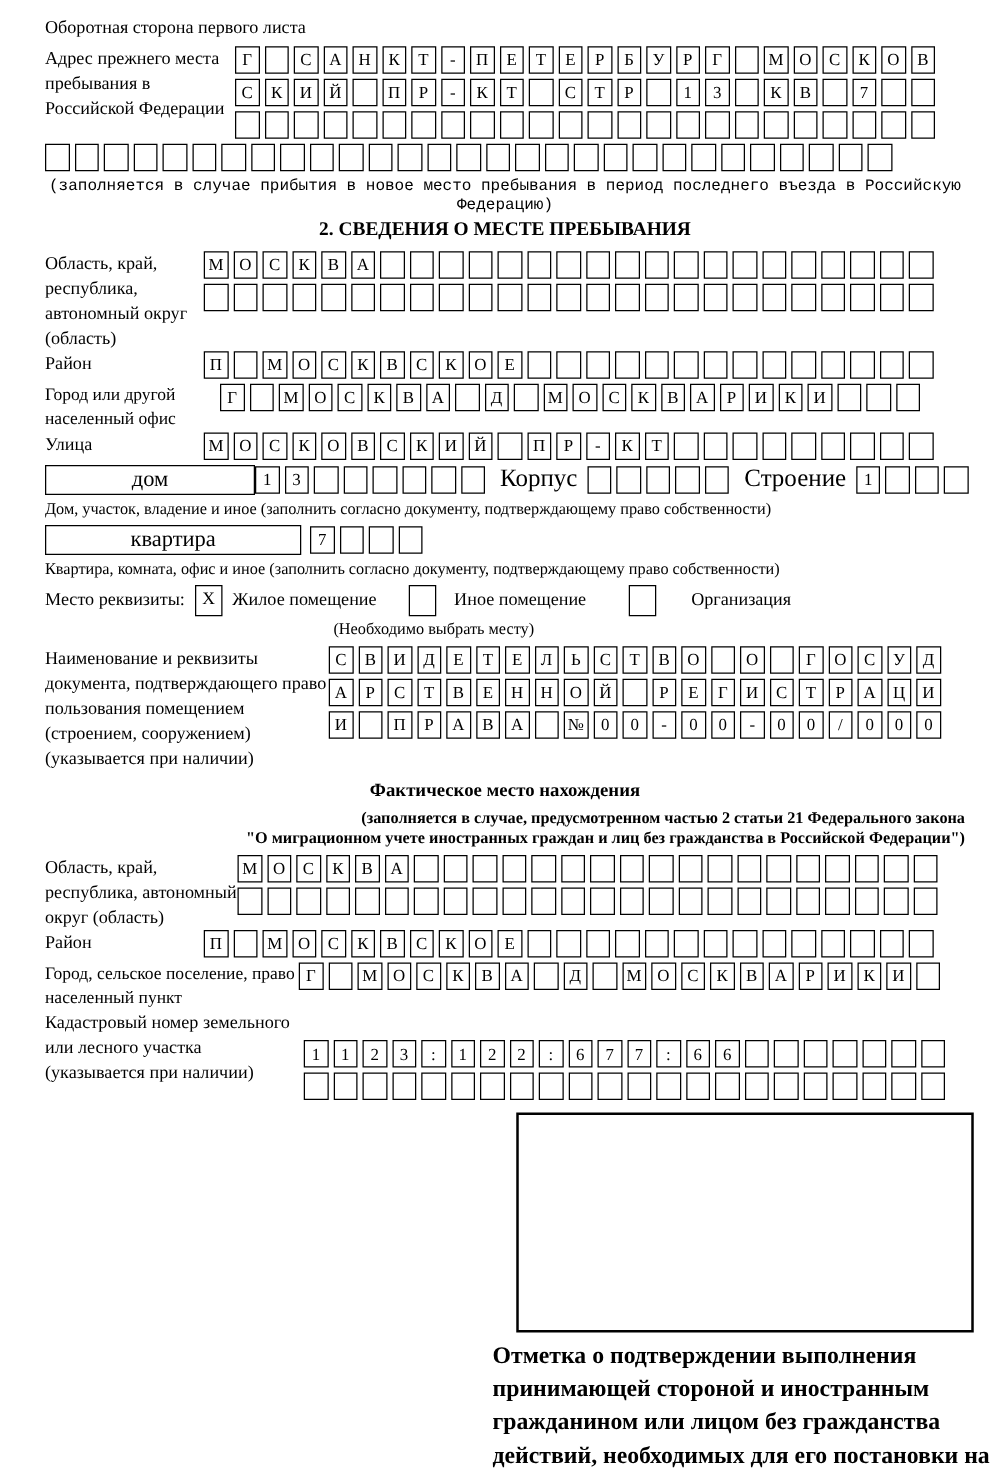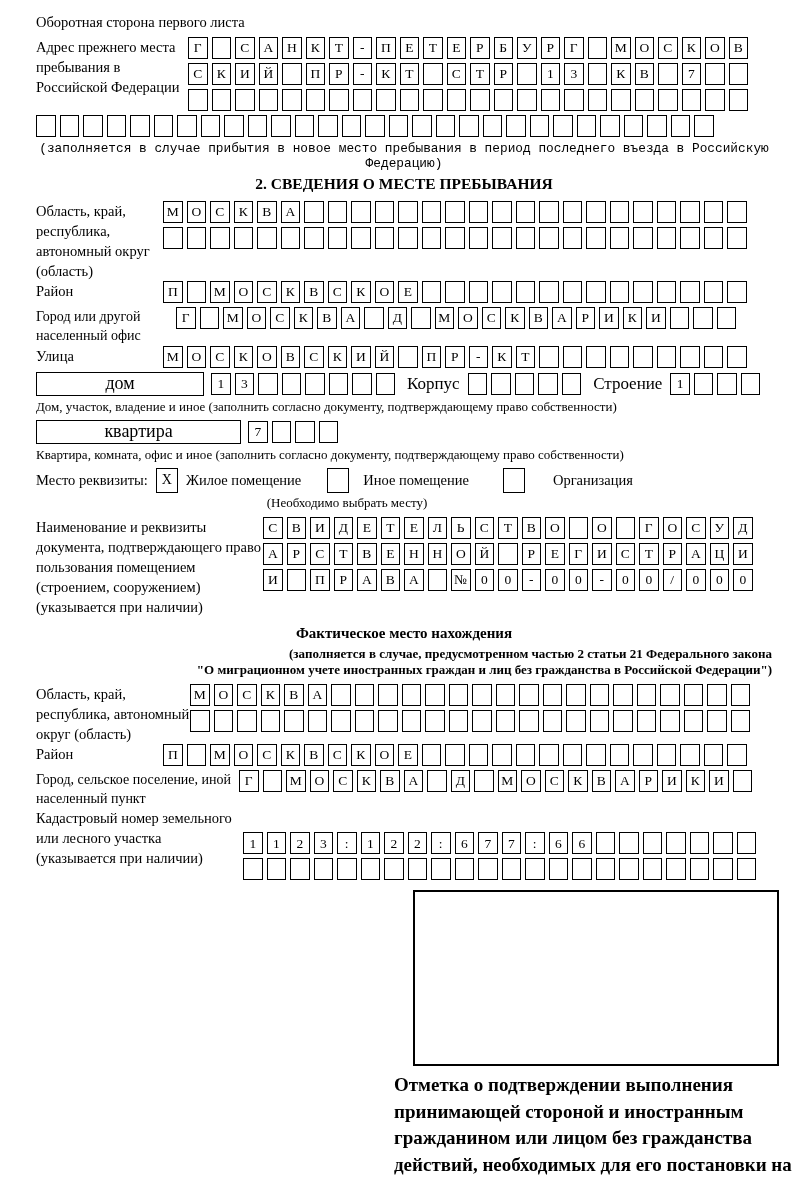--- a/index.html
+++ b/index.html
@@ -32,21 +32,21 @@
 
   .note { font-size:12.8px; text-align:center; margin:2px 0 4px 0;font-family:Liberation Mono, monospace; }
   .h-bold { font-size:15.5px; font-weight:bold; text-align:center; margin:4px 0 8px 0; }
 
   .labelbox {
     box-sizing:border-box; border:1.6px solid #000; height:24px;
     display:flex; align-items:center; justify-content:center;
     font-size:18px; flex:0 0 auto;
   }
   .houserow { display:flex; align-items:center; margin-bottom:3px; }
-  .inline-lbl { font-size:17px; margin:0 8px; flex:0 0 auto; }
+  .inline-lbl { font-size:20px; margin:0 8px; flex:0 0 auto; }
   .subcap { font-size:13px; margin:0 0 5px 0; }
 
   .stayrow { display:flex; align-items:center; margin-top:4px; font-size:14.5px; }
   .chkbox {
     box-sizing:border-box; width:22px; height:25px; border:1.6px solid #000;
     display:flex; align-items:center; justify-content:center; font-size:14px;
     flex:0 0 auto;
   }
   .stay-note { font-size:13px; text-align:center; width:430px; margin:2px 0 6px 96px; }
 
@@ -559,21 +559,21 @@
         <span class="cell"></span>
         <span class="cell"></span>
         <span class="cell"></span>
         <span class="cell"></span>
         <span class="cell"></span>
         <span class="cell"></span>
       </div>
   </div>
 
   <div class="frow">
-    <div class="flabel lbl-city2">Город, сельское поселение, иной населенный пункт</div>
+    <div class="flabel lbl-city2">Город, сельское поселение, право населенный пункт</div>
     <div class="cgrid">
         <span class="cell">Г</span>
         <span class="cell"></span>
         <span class="cell">М</span>
         <span class="cell">О</span>
         <span class="cell">С</span>
         <span class="cell">К</span>
         <span class="cell">В</span>
         <span class="cell">А</span>
         <span class="cell"></span>

